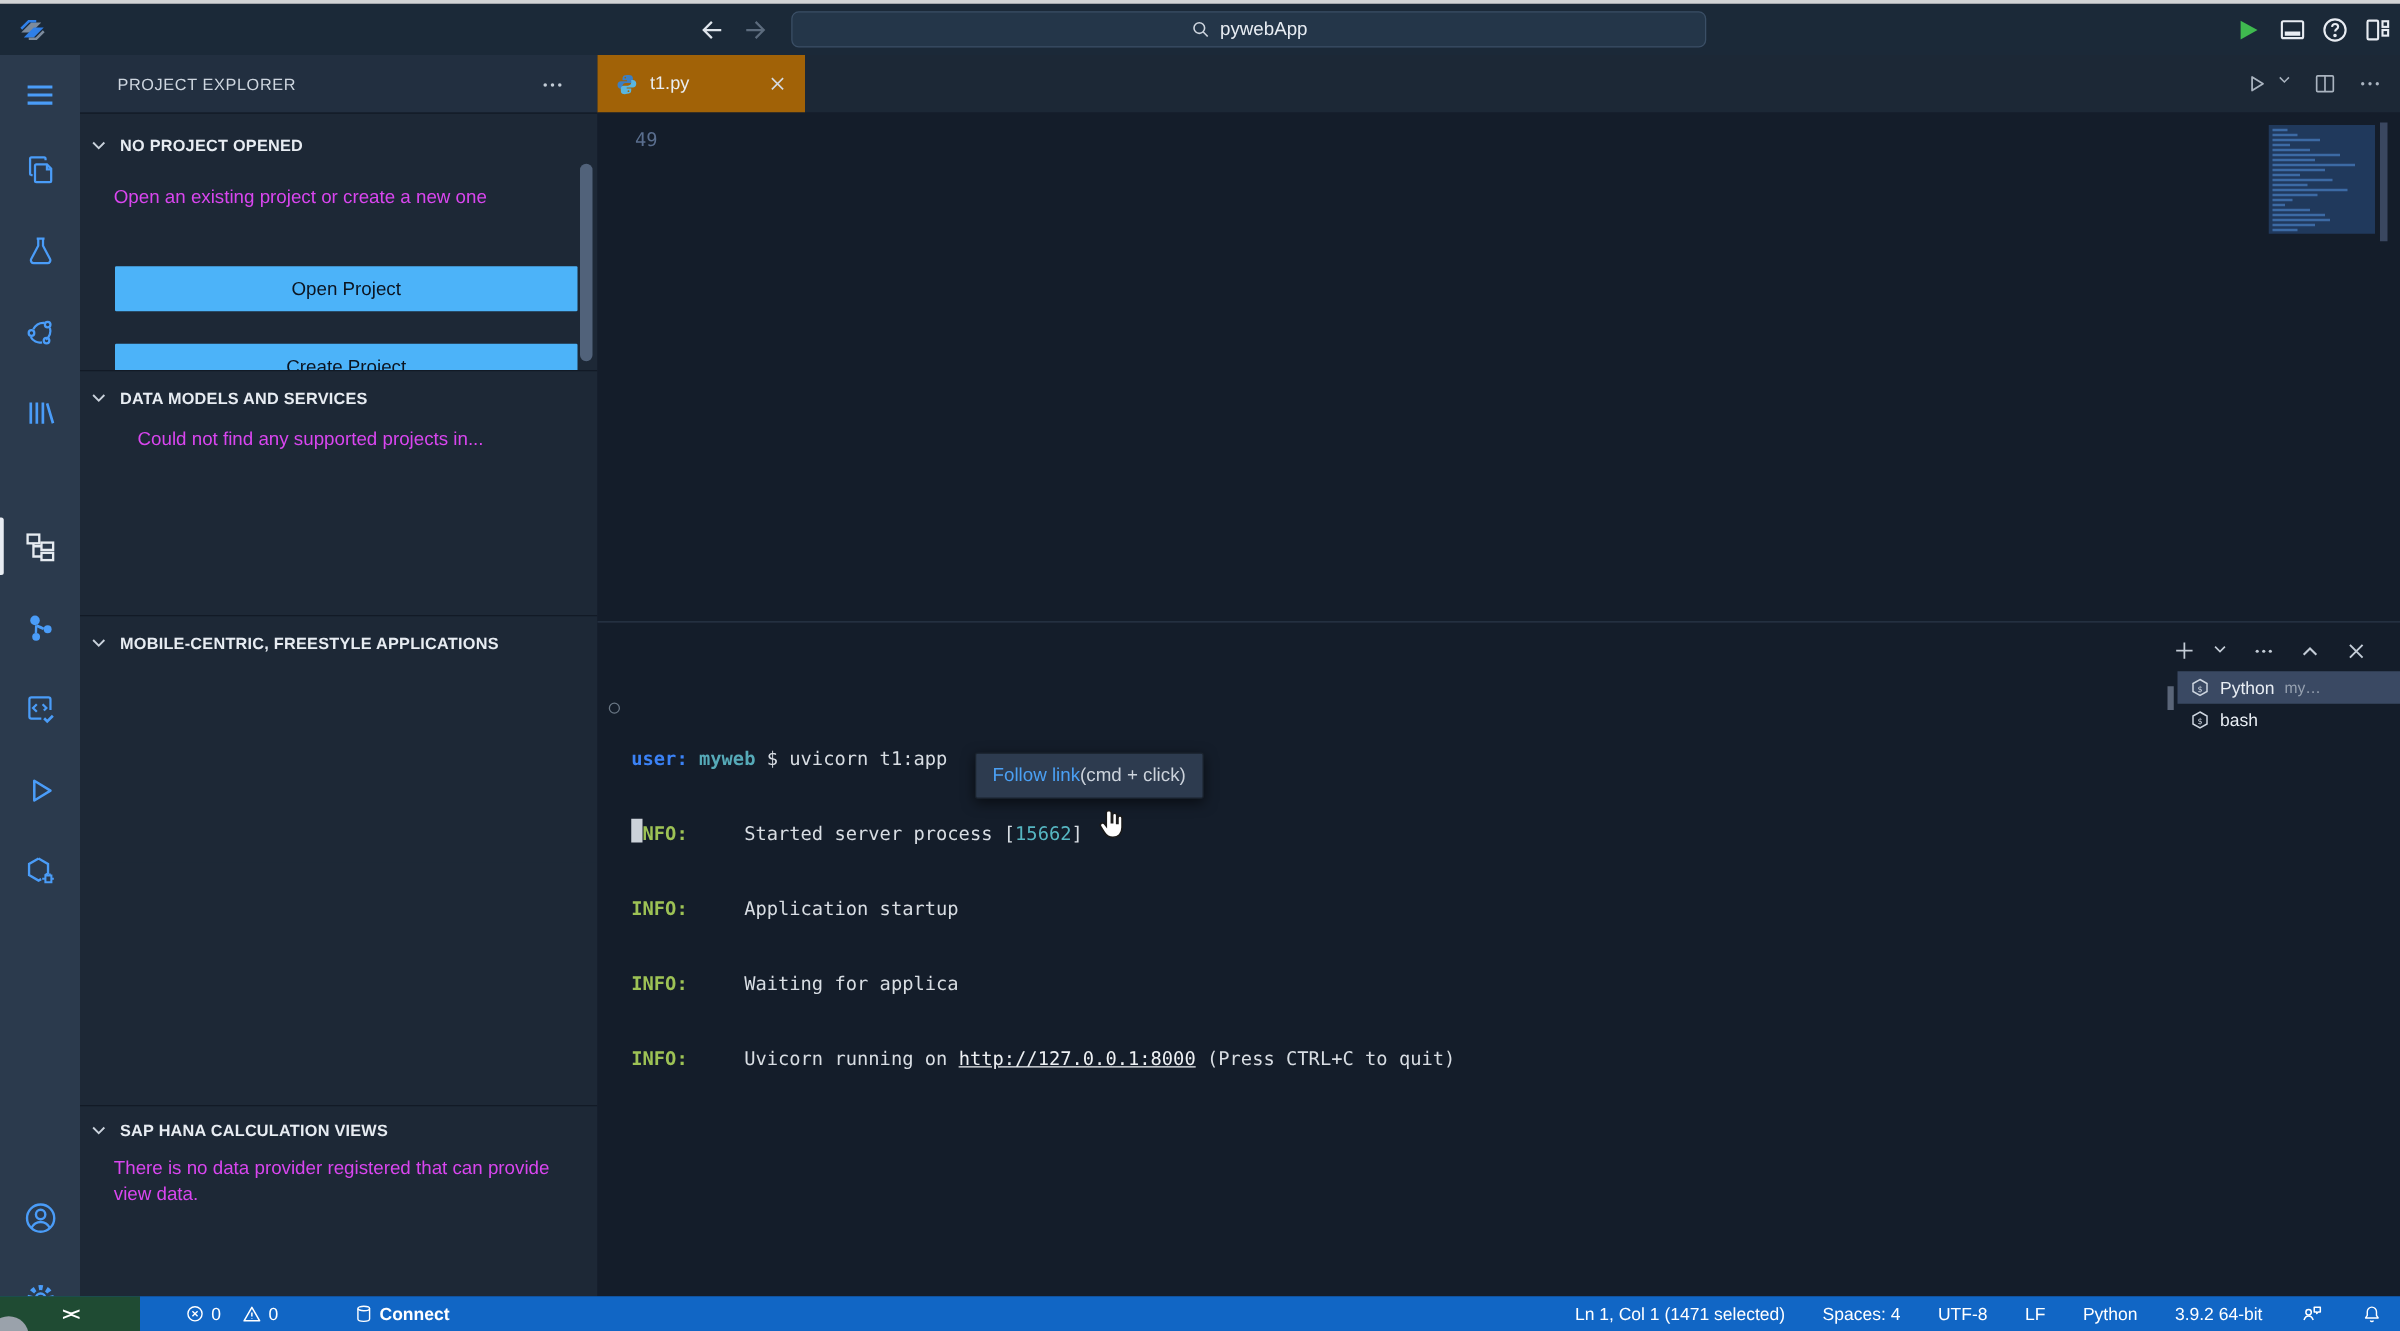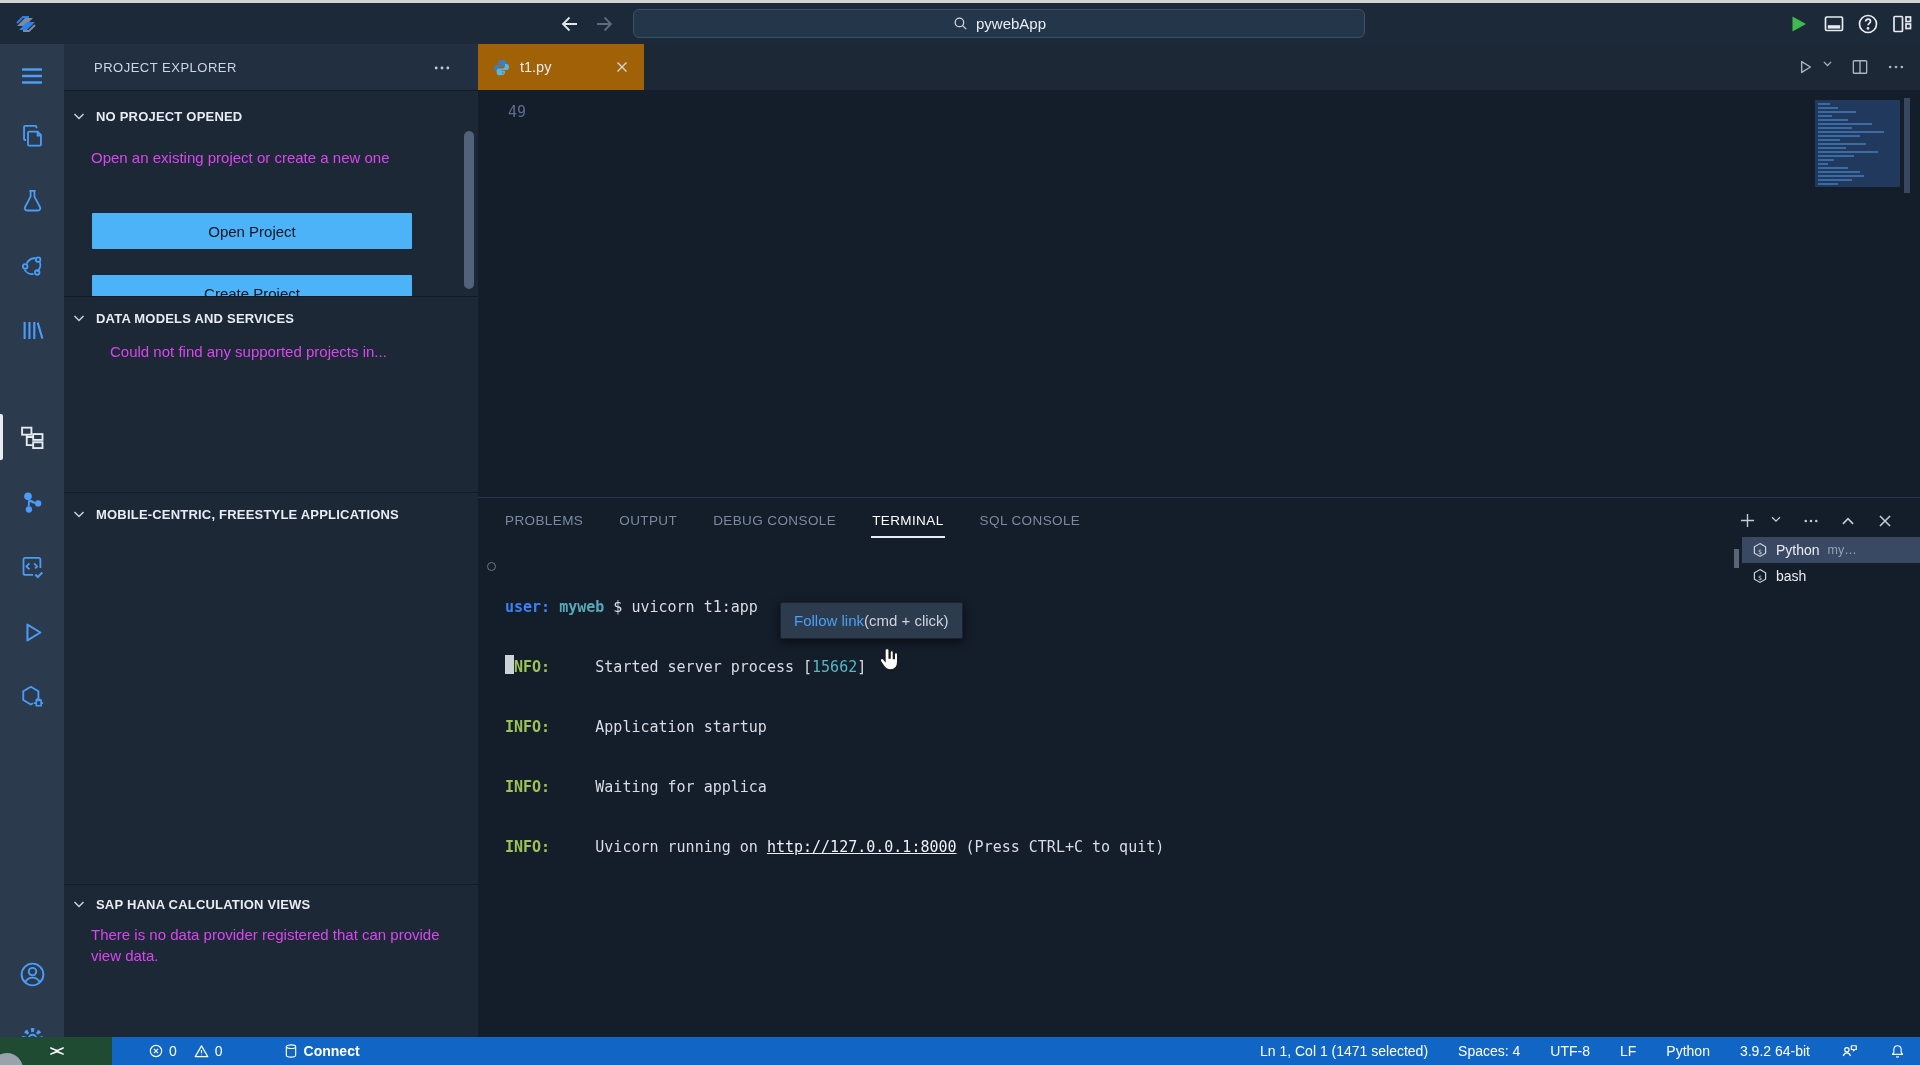--- a/index.html
+++ b/index.html
@@ -38,21 +38,21 @@
   .sb-head { position:absolute; left:0; top:0; width:100%; height:46px; background:#222f40; display:flex; align-items:center; }
   .sb-title { margin-left:30px; font-size:13px; letter-spacing:.5px; color:#ced6df; font-weight:400; }
   .sb-more { position:absolute; right:26px; top:14px; width:20px; height:18px; cursor:pointer; color:#c3ccd6; }
   .section { position:absolute; left:0; width:100%; overflow:hidden; border-top:1px solid #121a26; background:#1d2836; }
   .sec-head { display:flex; align-items:center; gap:9px; padding-left:7px; height:30px; cursor:pointer; }
   .sec-title { font-size:13px; font-weight:700; color:#e7ecf2; letter-spacing:.2px; white-space:nowrap; }
   .sec-chev { width:16px; height:16px; flex:0 0 16px; }
   .sec-desc { margin:14px 44px 0 27px; font-size:15px; line-height:21px; color:#d946ef; }
   .sec-desc.indent { margin-left:46px; white-space:nowrap; overflow:hidden; }
   .btn {
-    position:absolute; left:28px; width:320px; height:36px; background:#4cb3f9;
+    position:absolute; left:28px; width:370px; height:36px; background:#4cb3f9;
     color:#0c1420; font-size:15px; display:flex; align-items:center; justify-content:center;
     border:none; cursor:pointer; border-radius:1px;
   }
   .sb-scroll { position:absolute; left:400px; top:87px; width:10px; height:158px; background:#51627a; border-radius:5px; }
 
   
   .tabstrip { position:absolute; left:478px; top:44px; width:1442px; height:46px; background:#1c2836; }
   .tab {
     position:absolute; left:0; top:0; width:166px; height:46px; background:#a16207;
     display:flex; align-items:center; padding:0 14px; gap:9px; cursor:pointer;
@@ -384,27 +384,20 @@
         <div class="mm-line" style="width: 30px;"></div>
         <div class="mm-line" style="width: 42px;"></div>
         <div class="mm-line" style="width: 46px;"></div>
         <div class="mm-line" style="width: 34px;"></div>
         <div class="mm-line" style="width: 20px;"></div>
       </div>
     <div class="ed-scrollbar"></div>
   </div>
 
   <div class="panel">
-    <div class="panel-tabs">
-      <span class="ptab">PROBLEMS</span>
-      <span class="ptab">OUTPUT</span>
-      <span class="ptab">DEBUG CONSOLE</span>
-      <span class="ptab active">TERMINAL</span>
-      <span class="ptab">SQL CONSOLE</span>
-    </div>
     <div class="panel-actions">
       <span class="ic" style="width:21px;height:21px">
           <svg viewBox="0 0 24 24" fill="none" stroke="#c3ccd6" stroke-width="1.6">
             <path d="M12 4.5v15M4.5 12h15"></path>
           </svg>
         </span>
       <span class="ic" style="width:14px;margin-left:-8px">
           <svg viewBox="0 0 16 16" fill="none" stroke="#c3ccd6" stroke-width="1.5">
             <path d="m3.5 6 4.5 4.5L12.5 6"></path>
           </svg>

